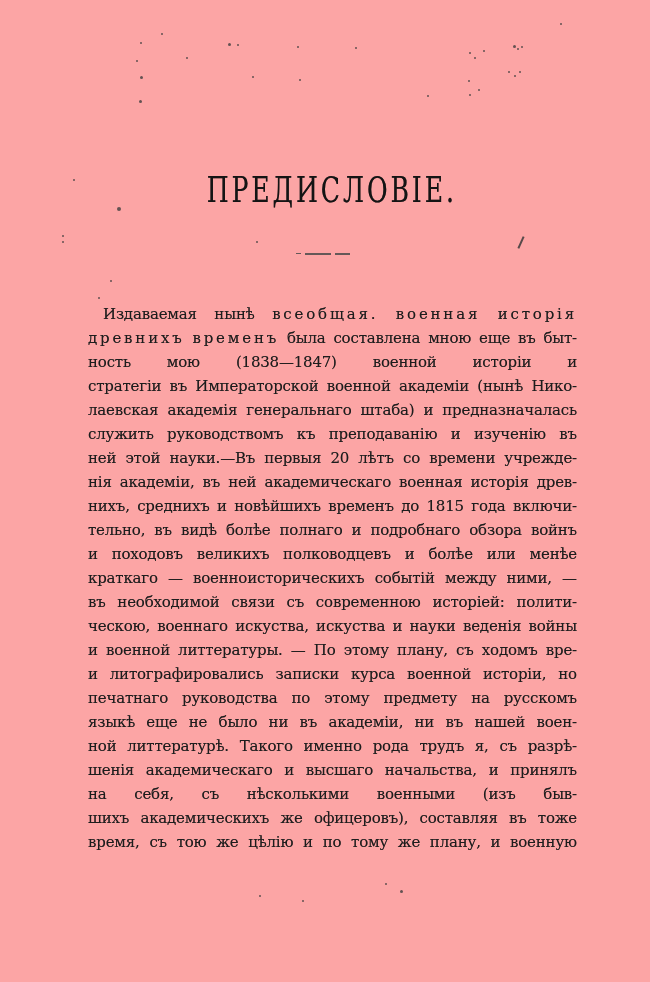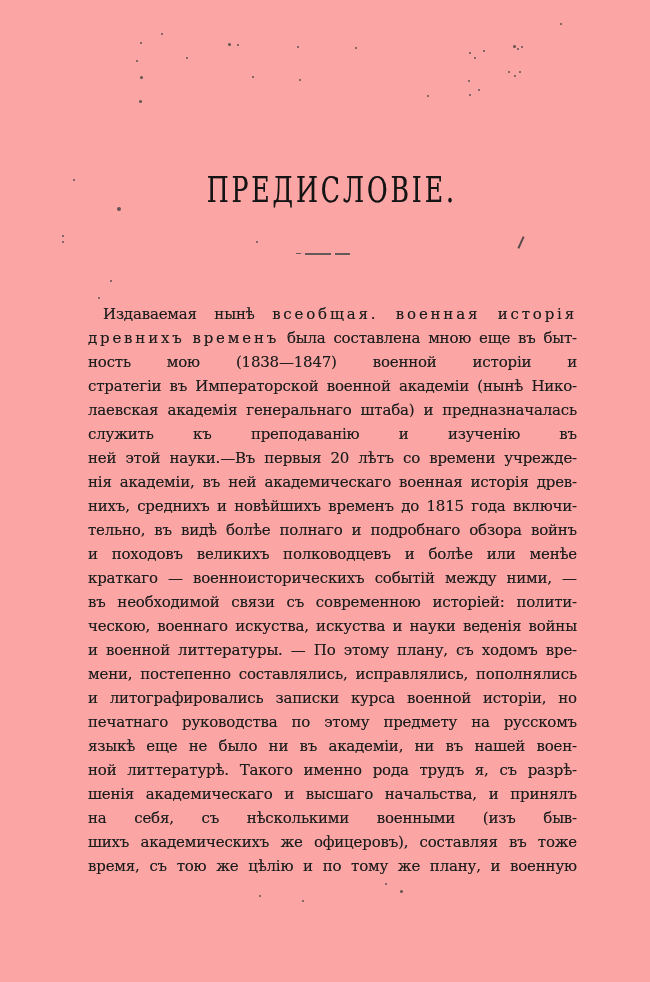--- a/index.html
+++ b/index.html
@@ -148,20 +148,21 @@
       <div class="line">
         <span class="w">лаевская</span>
         <span class="w">академія</span>
         <span class="w">генеральнаго</span>
         <span class="w">штаба)</span>
         <span class="w">и</span>
         <span class="w">предназначалась</span>
       </div>
       <div class="line">
         <span class="w">служить</span>
+        <span class="w">руководствомъ</span>
         <span class="w">къ</span>
         <span class="w">преподаванію</span>
         <span class="w">и</span>
         <span class="w">изученію</span>
         <span class="w">въ</span>
       </div>
       <div class="line">
         <span class="w">ней</span>
         <span class="w">этой</span>
         <span class="w">науки.—Въ</span>
@@ -246,27 +247,20 @@
         <span class="w">и</span>
         <span class="w">военной</span>
         <span class="w">литтературы.</span>
         <span class="w">—</span>
         <span class="w">По</span>
         <span class="w">этому</span>
         <span class="w">плану,</span>
         <span class="w">съ</span>
         <span class="w">ходомъ</span>
         <span class="w">вре-</span>
-      </div>
-      <div class="line">
-        <span class="w">мени,</span>
-        <span class="w">постепенно</span>
-        <span class="w">составлялись,</span>
-        <span class="w">исправлялись,</span>
-        <span class="w">пополнялись</span>
       </div>
       <div class="line">
         <span class="w">и</span>
         <span class="w">литографировались</span>
         <span class="w">записки</span>
         <span class="w">курса</span>
         <span class="w">военной</span>
         <span class="w">исторіи,</span>
         <span class="w">но</span>
       </div>

